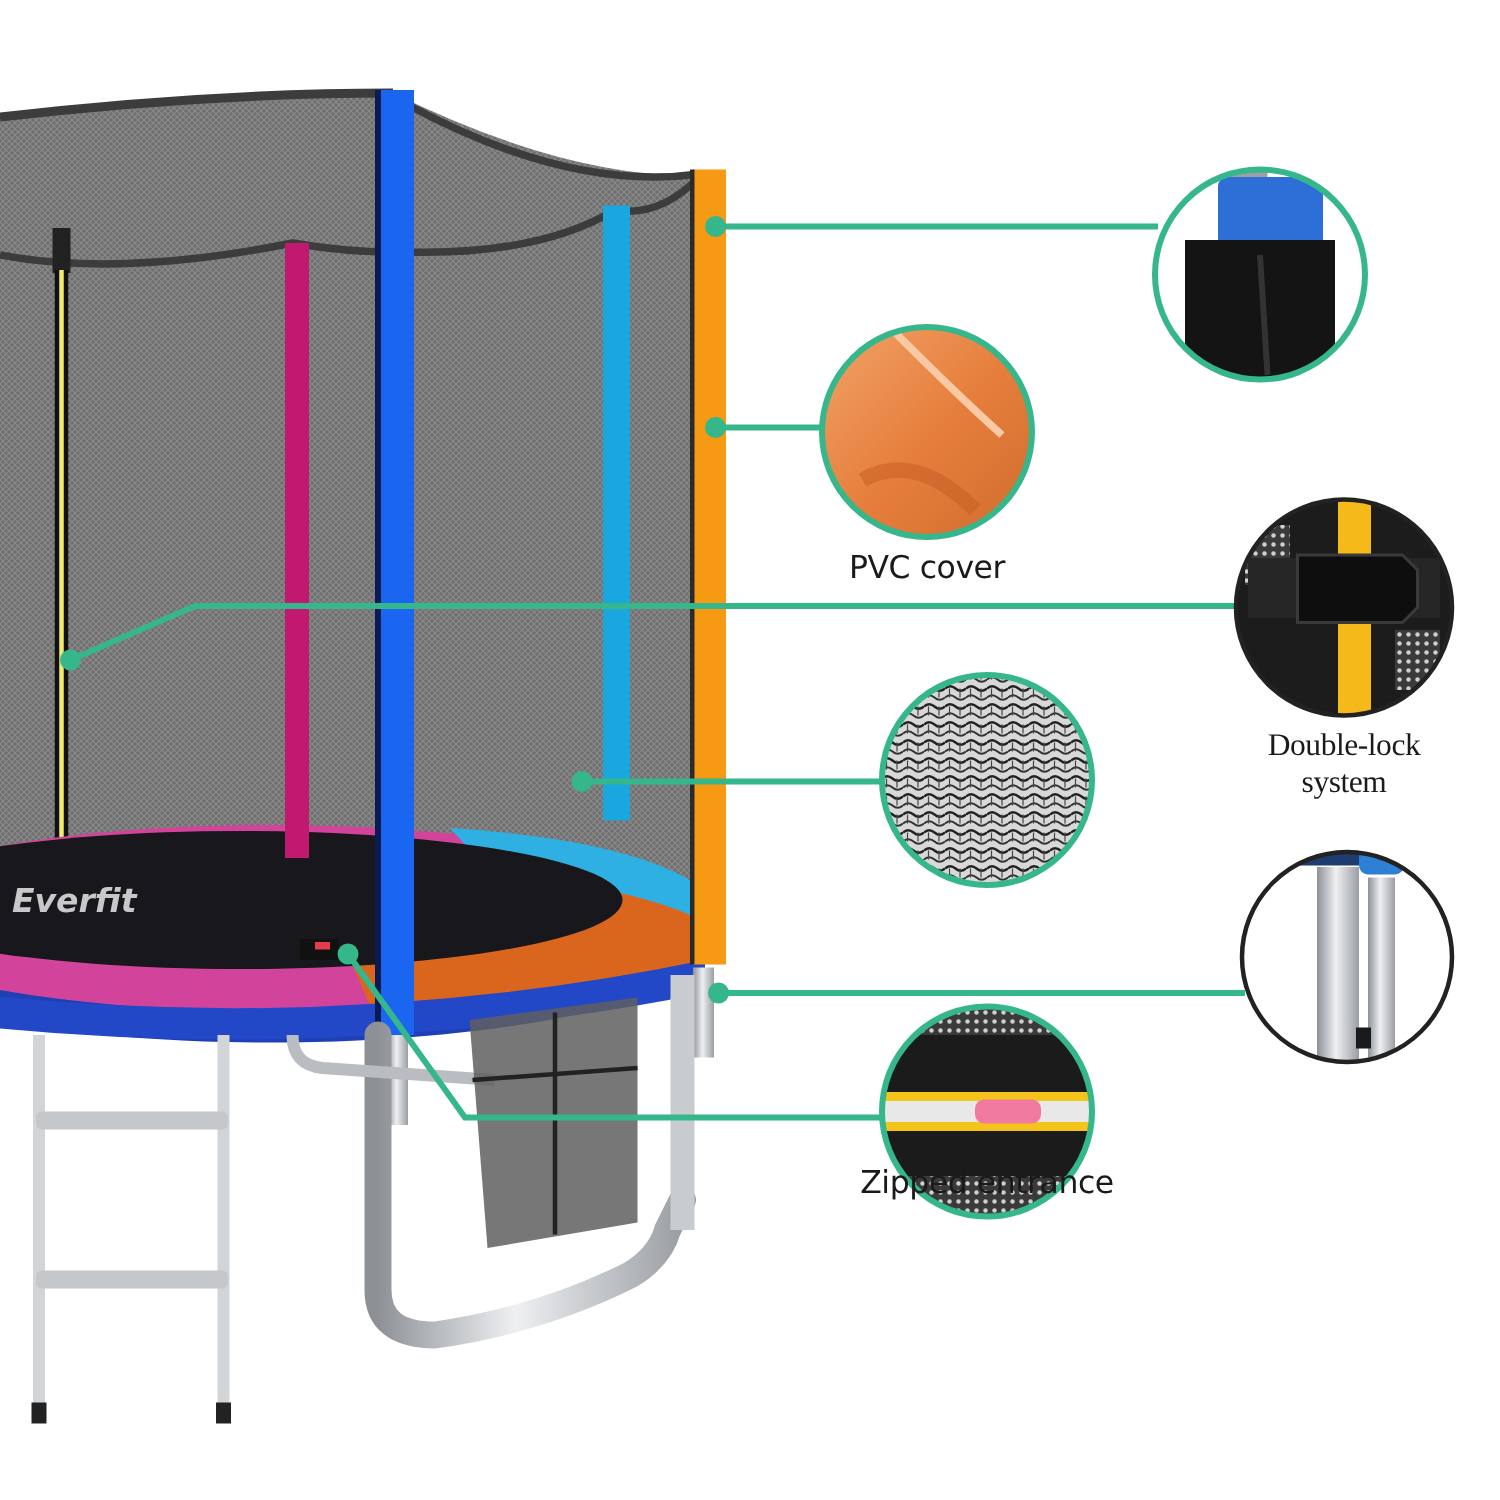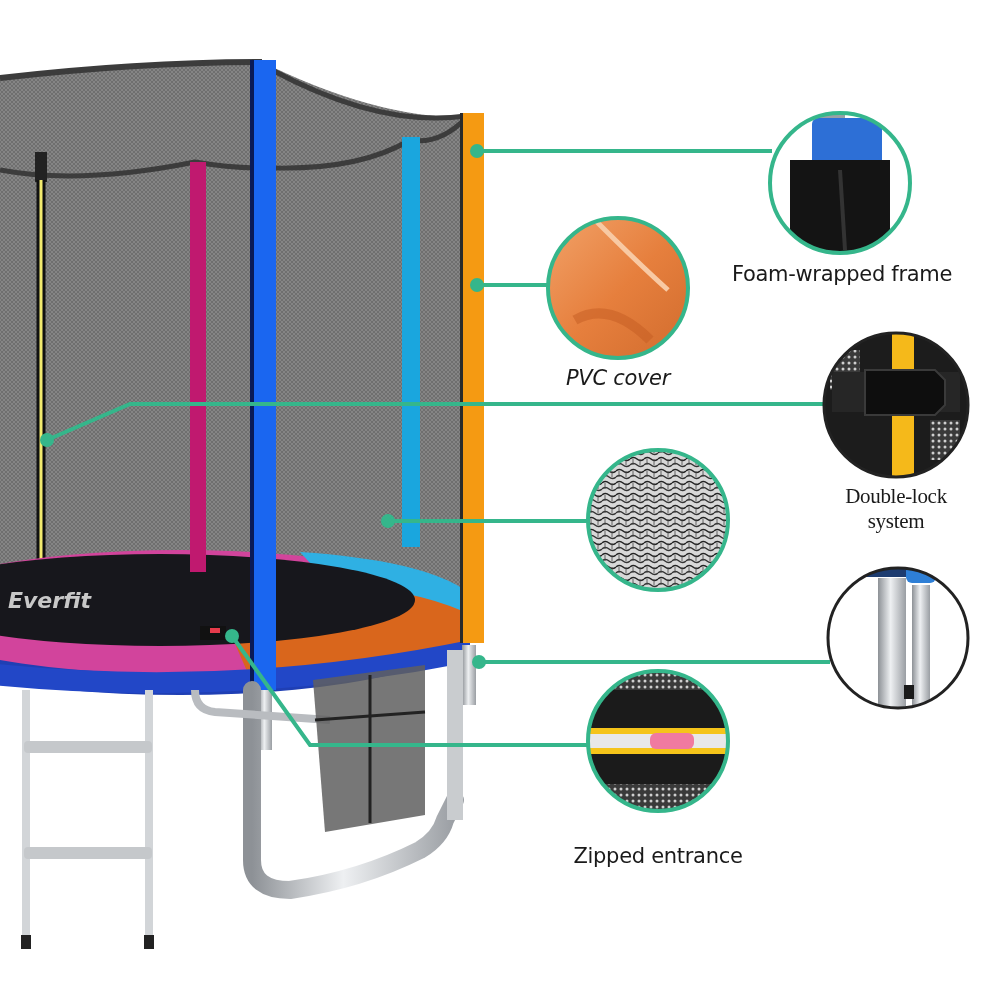--- a/index.html
+++ b/index.html
@@ -194,18 +194,17 @@
         <rect x="585" y="690" width="150" height="40" fill="#1b1b1b"></rect>
         <rect x="585" y="728" width="150" height="26" fill="#f5c41a"></rect>
         <rect x="585" y="734" width="150" height="14" fill="#e8e8e8"></rect>
         <rect x="585" y="754" width="150" height="30" fill="#1b1b1b"></rect>
         <rect x="650" y="733" width="44" height="16" rx="6" fill="#f07aa0"></rect>
       </g>
       <circle cx="658" cy="741" r="70" fill="none" stroke="#35b68b" stroke-width="4"></circle>
     </g>
   </svg>
 
-  <div class="feature-label" style="left:712px; top:262px; width:260px;">Foam-wrapped frame</div>
-  <div class="feature-label" style="left:518px; top:366px; width:200px;font-style:italic;">PVC cover</div>
+  <div class="feature-label" style="left:518px; top:366px; width:200px;">PVC cover</div>
   <div class="feature-label" style="left:796px; top:484px; width:200px;font-family:Liberation Serif, serif;">Double-lock
 system</div>
-  <div class="feature-label" style="left:548px; top:844px; width:220px;">Zipped entrance</div>
+  <div class="feature-label" style="left:548px; top:776px; width:220px;">Zipped entrance</div>
 </div>
 
 </body></html>

